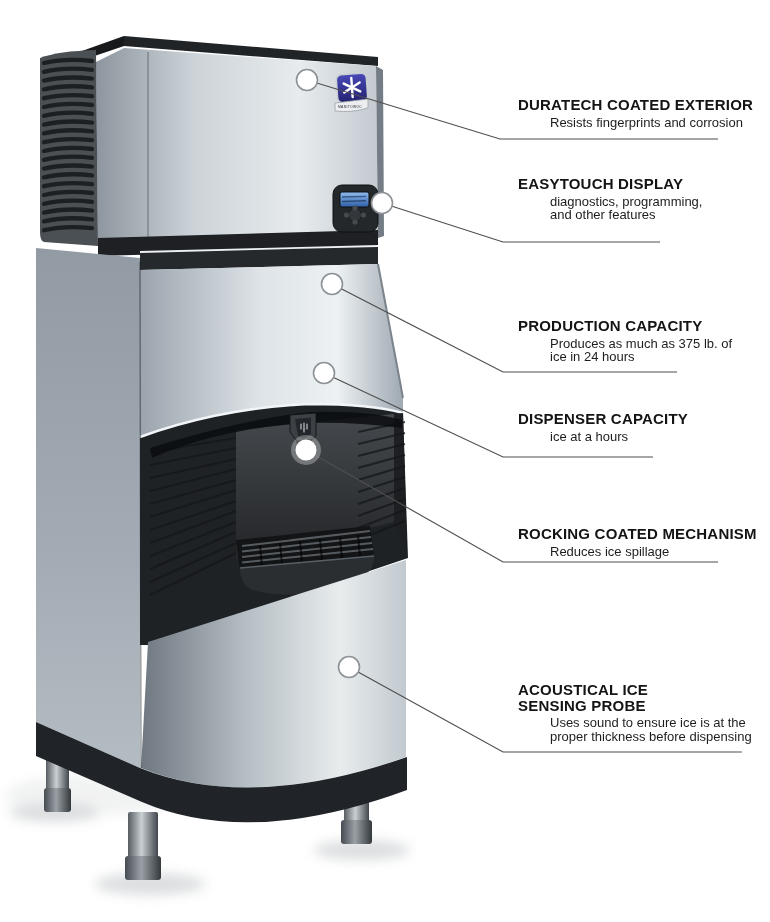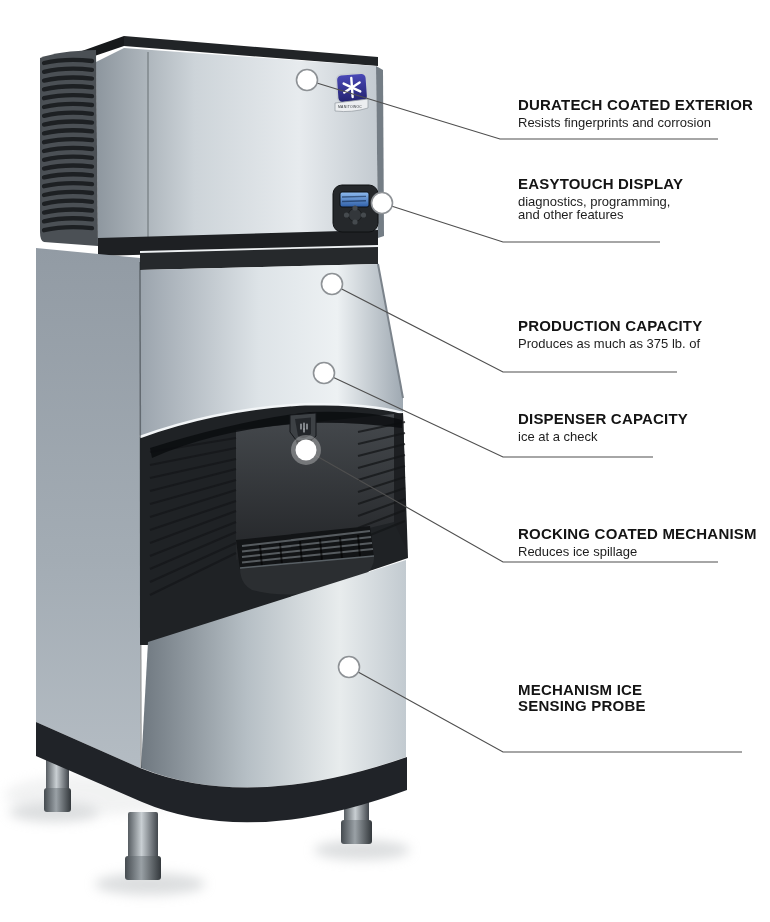--- a/index.html
+++ b/index.html
@@ -1,21 +1,21 @@
 <!DOCTYPE html>
 <html><head>
 <meta charset="utf-8">
 <style>
   html,body{margin:0;padding:0;background:#ffffff;}
   body{width:770px;height:922px;font-family:"Liberation Sans",sans-serif;}
   #stage{position:relative;width:770px;height:922px;overflow:hidden;background:#ffffff;}
   #machine-svg{position:absolute;left:0;top:0;}
   .callout{position:absolute;left:518px;width:240px;color:#161616;}
   .c-title{font-size:15px;font-weight:bold;line-height:15.5px;letter-spacing:.2px;color:#141414;}
-  .c-body{font-size:13px;line-height:13.8px;margin-top:3px;color:#1d1d1d;}
+  .c-body{font-size:13px;line-height:13.8px;margin-top:3px;color:#1d1d1d;margin-left:32px;}
 </style>
 </head>
 <body>
 
 <div id="stage">
 
 <svg id="machine-svg" width="770" height="922" viewBox="0 0 770 922">
   <defs>
     <linearGradient id="gHead" x1="0" y1="0" x2="1" y2="0">
       <stop offset="0" stop-color="#8d969e"></stop>
@@ -260,35 +260,40 @@
     <div class="c-body">
       <div>diagnostics, programming,</div>
       <div>and other features</div>
     </div>
   </div>
 
   <div class="callout" style="top:318px">
     <div class="c-title">PRODUCTION CAPACITY</div>
     <div class="c-body">
       <div>Produces as much as 375 lb. of</div>
+      <div>ice in 24 hours</div>
     </div>
   </div>
 
   <div class="callout" style="top:411px">
     <div class="c-title">DISPENSER CAPACITY</div>
     <div class="c-body">
-      <div>ice at a check</div>
+      <div>ice at a hours</div>
     </div>
   </div>
 
   <div class="callout" style="top:526px">
     <div class="c-title">ROCKING COATED MECHANISM</div>
     <div class="c-body">
       <div>Reduces ice spillage</div>
     </div>
   </div>
 
   <div class="callout" style="top:682px">
-    <div class="c-title">MECHANISM ICE</div>
+    <div class="c-title">ACOUSTICAL ICE</div>
     <div class="c-title">SENSING PROBE</div>
+    <div class="c-body">
+      <div>Uses sound to ensure ice is at the</div>
+      <div>proper thickness before dispensing</div>
+    </div>
   </div>
 
 </div>
 
 </body></html>

